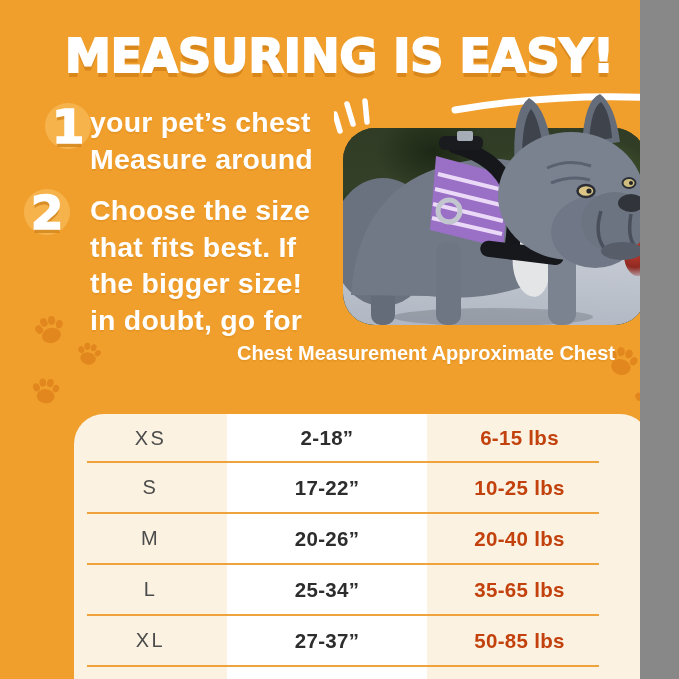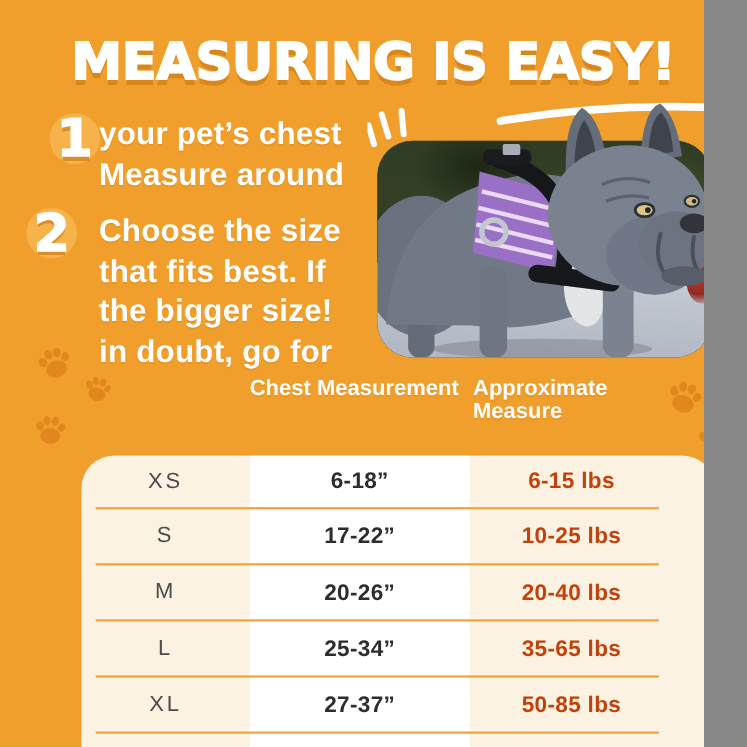--- a/index.html
+++ b/index.html
@@ -65,21 +65,21 @@
   .paw{position:absolute;z-index:1}
   .paw-l1{left:34px;top:314px;transform:rotate(-15deg)}
   .paw-l2{left:76px;top:341px;transform:rotate(12deg)}
   .paw-l3{left:31px;top:376px;transform:rotate(4deg)}
   .paw-r1{left:606px;top:345px;transform:rotate(16deg)}
   .paw-r2{left:634px;top:383px;transform:rotate(-8deg)}
   .paw-r3{left:632px;top:430px;transform:rotate(12deg)}
   
   .hdr{
     position:absolute;top:343px;color:#fff;font-weight:bold;font-size:20px;line-height:21px;
-    text-align:left;z-index:1;text-shadow:0 1.5px 0 rgba(200,120,15,0.22);
+    text-align:right;z-index:1;text-shadow:0 1.5px 0 rgba(200,120,15,0.22);
   }
   .hdr-chest{left:227px;width:200px}
   .hdr-weight{left:430px;width:185px}
   
   .card{
     position:absolute;left:74px;top:414px;width:538px;height:284px;
     background:#FBF2E1;border-radius:30px 30px 0 0;overflow:hidden;z-index:1;padding-left:38px;
   }
   .band{position:absolute;left:153px;top:0;width:200px;height:284px;background:#FFFFFF}
   .trow{position:absolute;left:0;width:538px}
@@ -224,28 +224,28 @@
       <g fill="#E2871E">
         <ellipse cx="20" cy="27" rx="12" ry="9.5"></ellipse>
         <ellipse cx="7" cy="16" rx="4.5" ry="5.5" transform="rotate(-25 7 16)"></ellipse>
         <ellipse cx="15" cy="9" rx="4.5" ry="5.5" transform="rotate(-8 15 9)"></ellipse>
         <ellipse cx="25" cy="9" rx="4.5" ry="5.5" transform="rotate(8 25 9)"></ellipse>
         <ellipse cx="33" cy="16" rx="4.2" ry="5.2" transform="rotate(25 33 16)"></ellipse>
       </g>
     </svg>
 
   <div class="hdr hdr-chest">Chest Measurement</div>
-  <div class="hdr hdr-weight">Approximate Measure</div>
+  <div class="hdr hdr-weight">Approximate Chest</div>
 
   <div class="card">
     <div class="band"></div>
 
     <div class="trow r1">
       <div class="cell c-size">XS</div>
-      <div class="cell c-chest">6-18”</div>
+      <div class="cell c-chest">2-18”</div>
       <div class="cell c-weight">6-15 lbs</div>
     </div>
     <div class="trow r2">
       <div class="cell c-size">S</div>
       <div class="cell c-chest">17-22”</div>
       <div class="cell c-weight">10-25 lbs</div>
     </div>
     <div class="trow r3">
       <div class="cell c-size">M</div>
       <div class="cell c-chest">20-26”</div>

